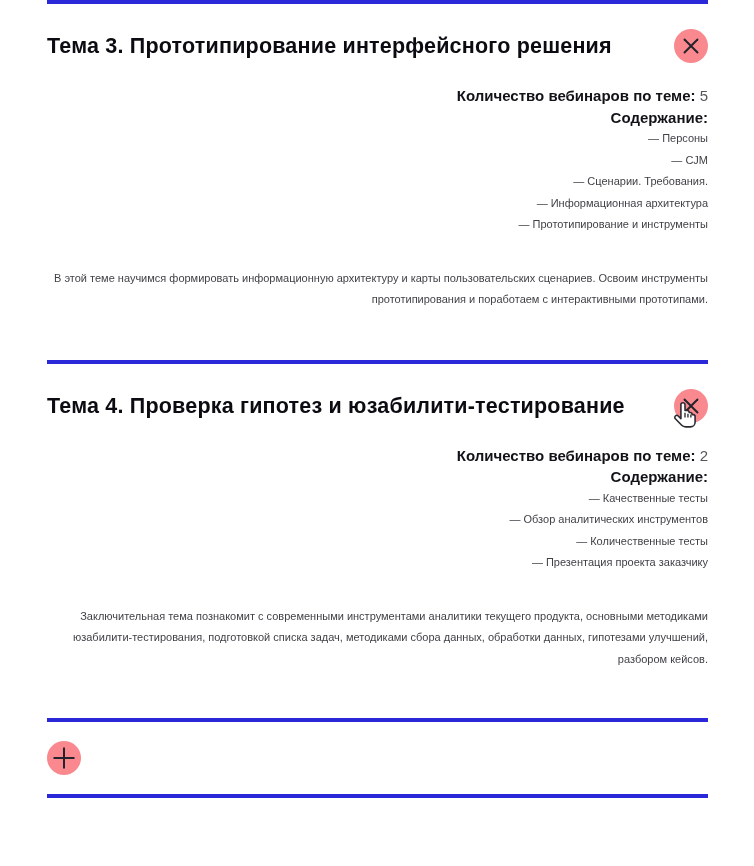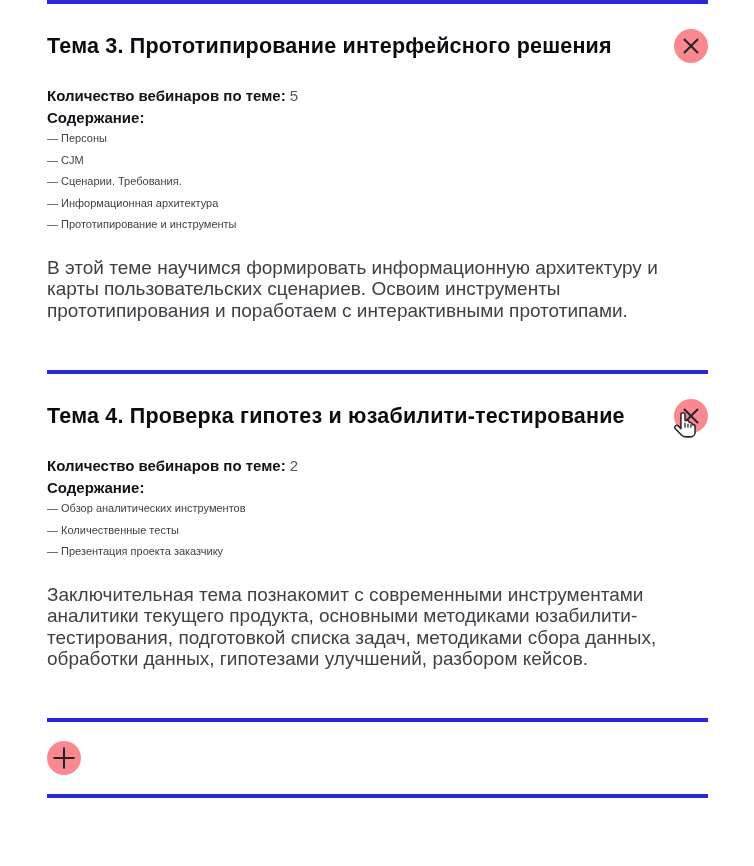--- a/index.html
+++ b/index.html
@@ -45,39 +45,39 @@
   }
   .toggle-btn{
     flex:0 0 auto;
     width:34px;height:34px;
     border:none;border-radius:50%;
     background:var(--pink);
     display:flex;align-items:center;justify-content:center;
     cursor:pointer;
     padding:0;
   }
-  .topic-body{margin-top:22px;}
+  .topic-body{margin-top:22px;text-align:right;}
   .meta-line{
     font-size:15px;
     line-height:21.5px;
     color:var(--muted);
   }
   .meta-line b{
     font-weight:700;
     color:#121218;
   }
   ul.topic-list{
     list-style:none;
     font-size:11px;
     line-height:21.5px;
     color:var(--body);
   }
   .topic-desc{
-    margin-top:21px;
-    font-size:19px;
+    margin-top:32px;
+    font-size:11px;
     line-height:21.5px;
     color:var(--body);
     max-width:661px;
   }
   .collapsed-row{
     height:72px;
     display:flex;
     align-items:center;
     justify-content:space-between;
   }
@@ -137,20 +137,21 @@
         <path d="M10.2 1.6c-1 0-1.8.8-1.8 1.8v12.2l-2.4-2.4c-.7-.7-1.8-.7-2.5 0-.7.7-.7 1.8 0 2.5l5.6 5.7c.9.9 2.1 1.4 3.4 1.4h4.3c2.3 0 4.1-1.8 4.1-4.1v-4.9c0-1-.8-1.8-1.8-1.8h-.8c0-1-.8-1.8-1.8-1.8h-.8c0-1-.8-1.8-1.8-1.8H12V3.4c0-1-.8-1.8-1.8-1.8z" fill="#ffffff" stroke="#2a2a33" stroke-width="1.4" stroke-linejoin="round"></path>
         <line x1="12" y1="10.4" x2="12" y2="14.6" stroke="#2a2a33" stroke-width="1.2"></line>
         <line x1="14.6" y1="11.2" x2="14.6" y2="14.6" stroke="#2a2a33" stroke-width="1.2"></line>
         <line x1="17.2" y1="12" x2="17.2" y2="14.6" stroke="#2a2a33" stroke-width="1.2"></line>
       </svg>
     </div>
     <div class="topic-body">
       <p class="meta-line"><b>Количество вебинаров по теме:</b> <span>2</span></p>
       <p class="meta-line"><b>Содержание:</b></p>
       <ul class="topic-list">
+        <li>— Качественные тесты</li>
         <li>— Обзор аналитических инструментов</li>
         <li>— Количественные тесты</li>
         <li>— Презентация проекта заказчику</li>
       </ul>
       <p class="topic-desc">Заключительная тема познакомит с современными инструментами аналитики текущего продукта, основными методиками юзабилити-тестирования, подготовкой списка задач, методиками сбора данных, обработки данных, гипотезами улучшений, разбором кейсов.</p>
     </div>
   </section>
 
   <div class="divider"></div>
 

